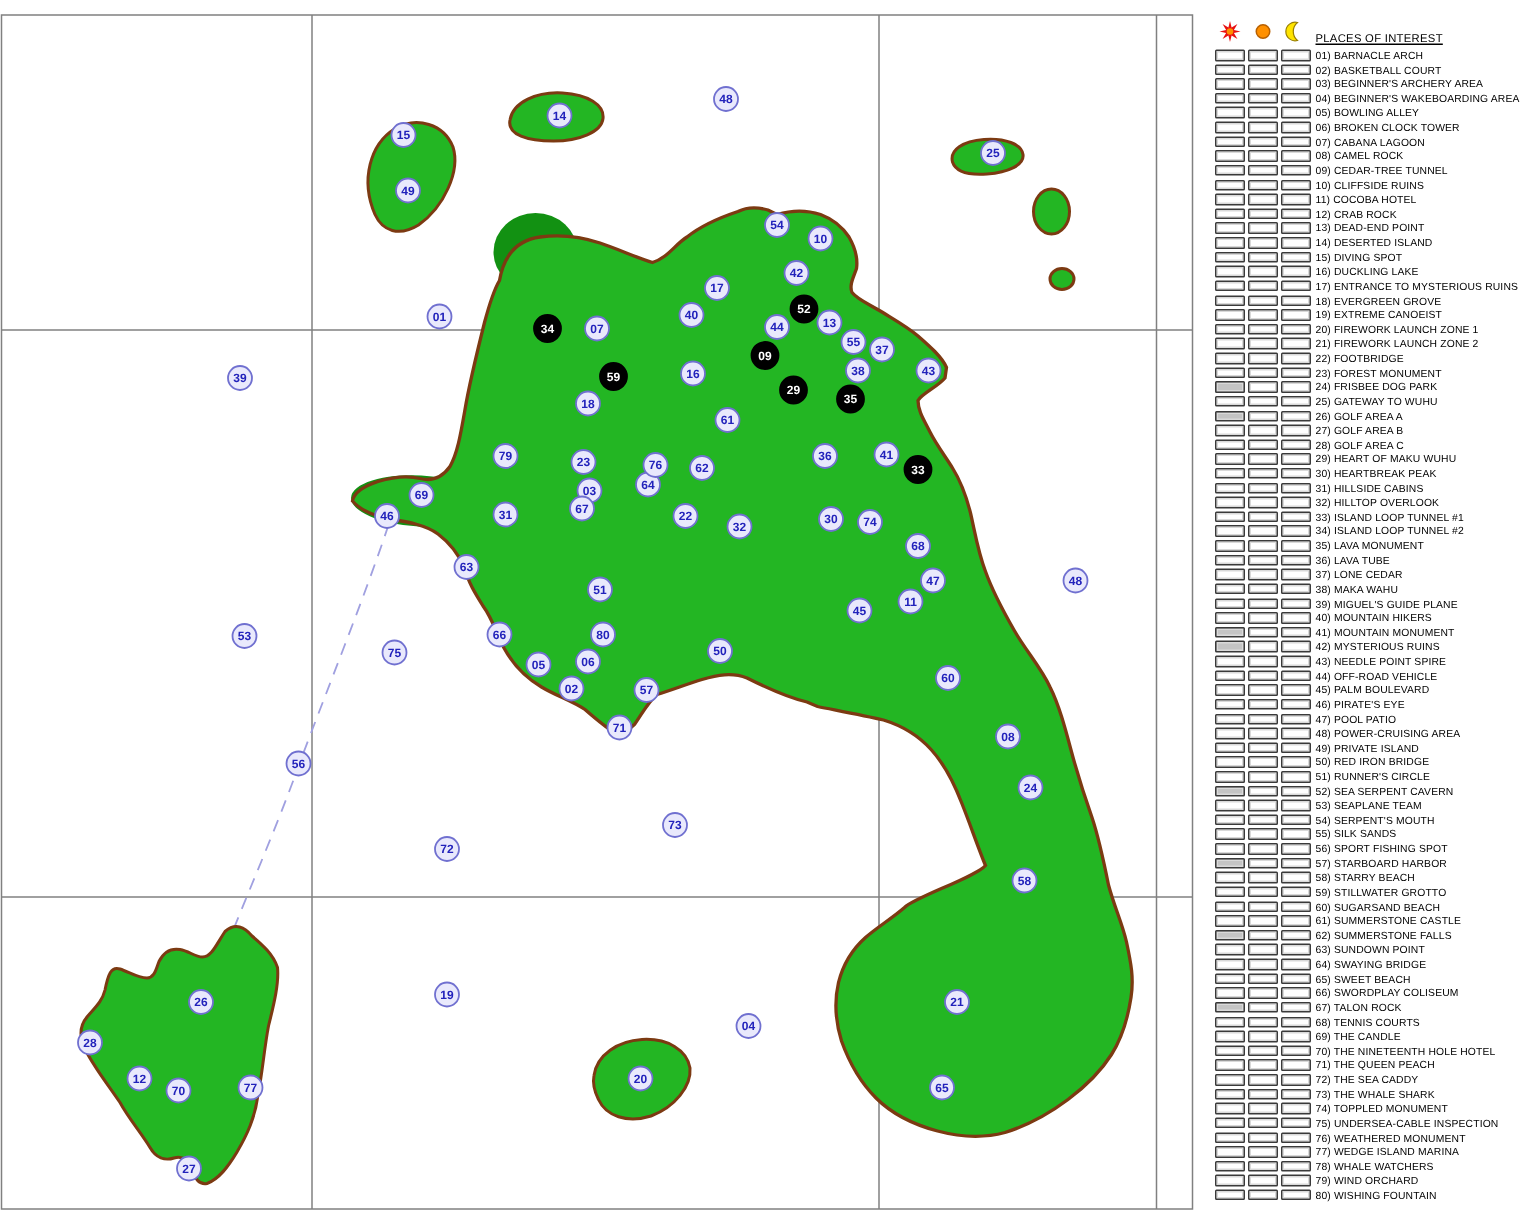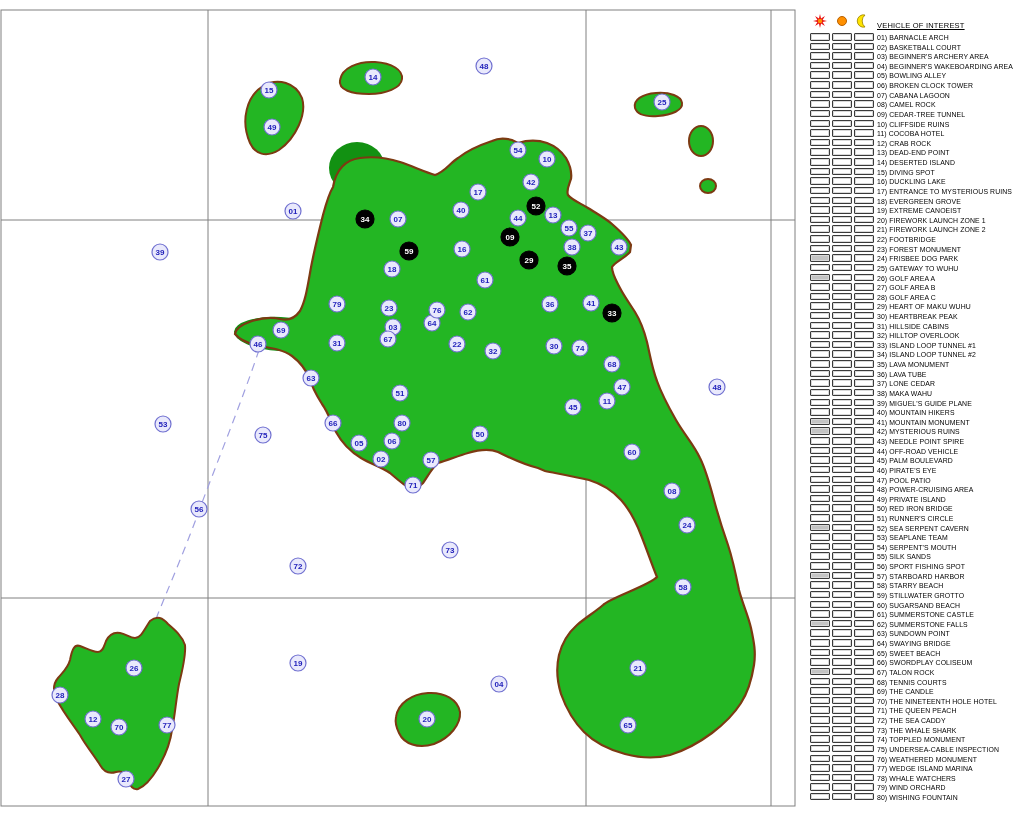--- a/index.html
+++ b/index.html
@@ -439,21 +439,21 @@
         <polygon points="7,0 2.59,1.07 4.95,4.95 1.07,2.59 0,7 -1.07,2.59 -4.95,4.95 -2.59,1.07 -7,0 -2.59,-1.07 -4.95,-4.95 -1.07,-2.59 0,-7 1.07,-2.59 4.95,-4.95 2.59,-1.07" fill="#e81010"></polygon>
         <circle r="2.2" fill="#ff9000"></circle>
       </g>
       <g transform="translate(36,9)">
         <circle r="4.5" fill="#ff9000" stroke="#b86000" stroke-width="1"></circle>
       </g>
       <g transform="translate(58,9)">
         <path d="M1,-6 A6.2,6.2 0 1,0 1,6 A7.8,7.8 0 0,1 1,-6 Z" fill="#ffe400" stroke="#997f00" stroke-width="0.8"></path>
       </g>
     </svg>
-    <div id="legend-title">VEHICLE OF INTEREST</div>
+    <div id="legend-title">PLACES OF INTEREST</div>
     <div id="rows">
         <div class="poi-row" style="top: 0px;">
           <div class="cbx" style="left: 4px;"></div>
           <div class="cbx" style="left: 26px;"></div>
           <div class="cbx" style="left: 48px;"></div>
           <span class="poi-label">01)  BARNACLE ARCH</span>
         </div>
         <div class="poi-row" style="top: 9.62px;">
           <div class="cbx" style="left: 4px;"></div>
           <div class="cbx" style="left: 26px;"></div>

